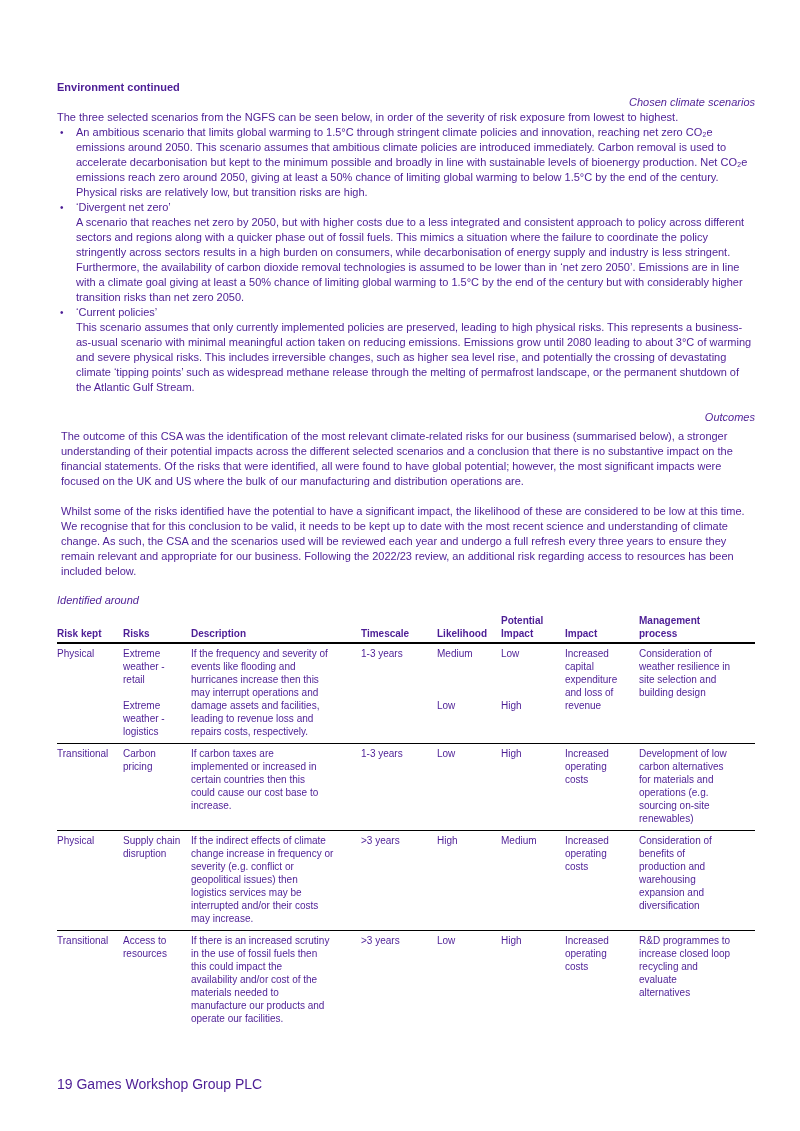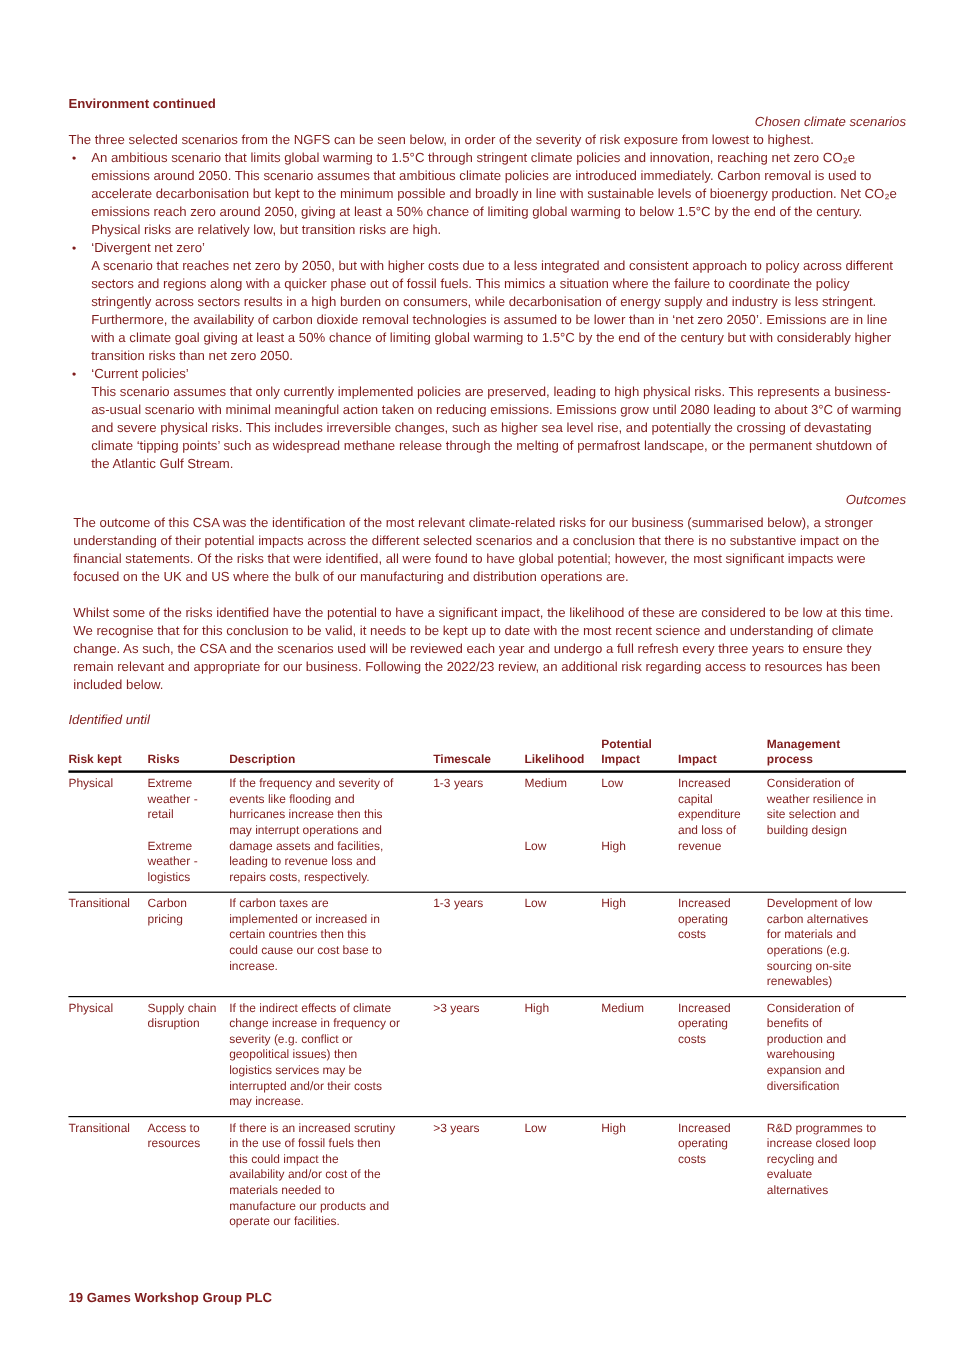--- a/index.html
+++ b/index.html
@@ -2,21 +2,21 @@
 <html><head>
 <meta charset="utf-8">
 <title>Annual Report Page</title>
 <style>
   html,body{margin:0;padding:0;background:#ffffff;}
   .page{
     position:relative;
     width:800px;
     height:1131px;
     background:#ffffff;
-    color:#7f1d1d;
+    color:#4c1d95;
     font-family:"Liberation Sans", sans-serif;
     overflow:hidden;
   }
   .content{
     padding:80px 45px 0 57px;
     font-size:11px;
     line-height:15px;
   }
   .section-title{font-weight:bold;}
   .subsection-title{font-style:italic;text-align:right;}
@@ -44,22 +44,22 @@
   .t-row{padding:3px 0 5px;}
   .t-row + .t-row{border-top:1px solid #000;}
   .t-cell, .t-hcell{
     white-space:pre;
     padding-right:8px;
   }
   .footer{
     position:absolute;
     left:57px;
     top:1076px;
-    font-size:11px;
-    font-weight:bold;
+    font-size:14px;
+    font-weight:normal;
   }
 </style>
 </head>
 <body>
 
 <div class="page">
   <div class="content">
 
     <div class="section-title">Environment continued</div>
     <div class="subsection-title">Chosen climate scenarios</div>
@@ -79,21 +79,21 @@
         <span class="bullet">•</span>
         <div class="scenario-label">‘Current policies’</div>
         <p class="scenario-body">This scenario assumes that only currently implemented policies are preserved, leading to high physical risks. This represents a business-as-usual scenario with minimal meaningful action taken on reducing emissions. Emissions grow until 2080 leading to about 3°C of warming and severe physical risks. This includes irreversible changes, such as higher sea level rise, and potentially the crossing of devastating climate ‘tipping points’ such as widespread methane release through the melting of permafrost landscape, or the permanent shutdown of the Atlantic Gulf Stream.</p>
       </li>
     </ul>
 
     <div class="outcomes-heading subsection-title">Outcomes</div>
     <p class="outcomes-para">The outcome of this CSA was the identification of the most relevant climate-related risks for our business (summarised below), a stronger understanding of their potential impacts across the different selected scenarios and a conclusion that there is no substantive impact on the financial statements. Of the risks that were identified, all were found to have global potential; however, the most significant impacts were focused on the UK and US where the bulk of our manufacturing and distribution operations are.</p>
     <p class="outcomes-para">Whilst some of the risks identified have the potential to have a significant impact, the likelihood of these are considered to be low at this time. We recognise that for this conclusion to be valid, it needs to be kept up to date with the most recent science and understanding of climate change. As such, the CSA and the scenarios used will be reviewed each year and undergo a full refresh every three years to ensure they remain relevant and appropriate for our business. Following the 2022/23 review, an additional risk regarding access to resources has been included below.</p>
 
-    <div class="identified-heading">Identified until</div>
+    <div class="identified-heading">Identified around</div>
 
     <div class="risk-table">
       <div class="t-grid t-head">
         <div class="t-hcell">Risk kept</div>
         <div class="t-hcell">Risks</div>
         <div class="t-hcell">Description</div>
         <div class="t-hcell">Timescale</div>
         <div class="t-hcell">Likelihood</div>
         <div class="t-hcell">Potential
 Impact</div>

